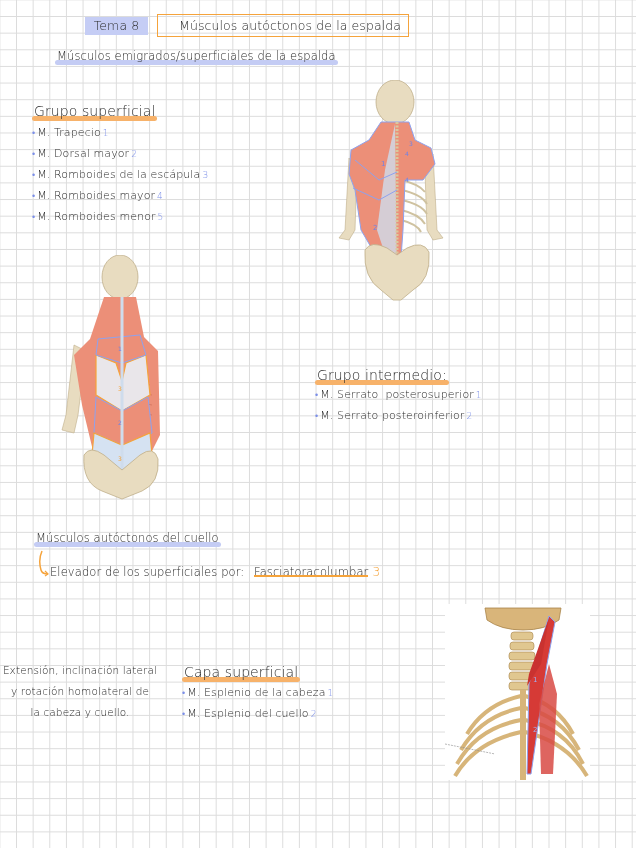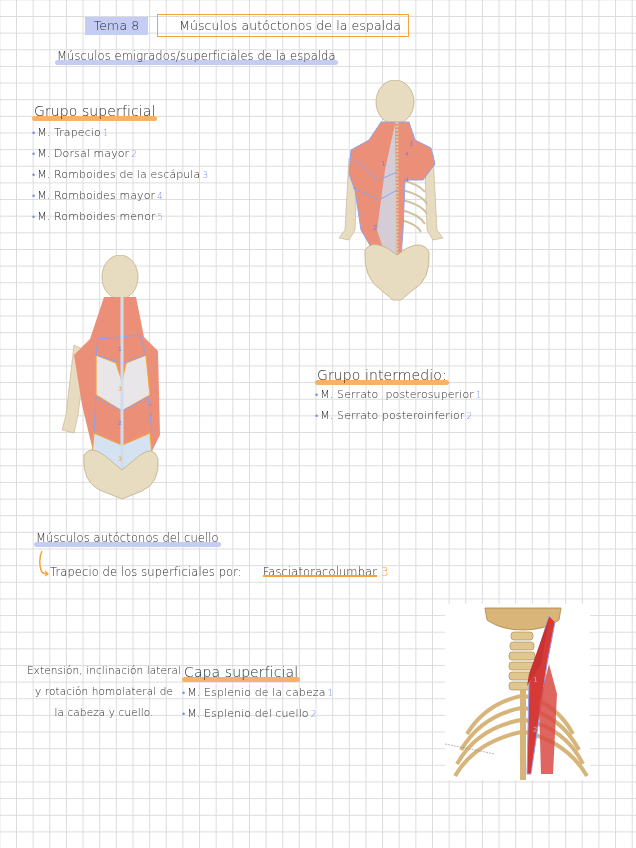--- a/index.html
+++ b/index.html
@@ -38,21 +38,21 @@
   .h-orange span.txt, .h-blue span.txt { position:relative; z-index:1; }
   .list { font-size:11px; }
   .list .item { height:21px; line-height:21px; white-space:nowrap; }
   .bullet { color:#7b8ee8; font-size:9px; margin-right:2px; }
   .num { color:#7b8ee8; font-size:9px; margin-left:2px; }
   .num-orange { color:#f5a33b; font-size:12px; margin-left:4px; }
   .fascia { position:relative; display:inline-block; }
   .fascia .ul {
     position:absolute; left:0; right:0; bottom:2px; height:2px; background:#f5a33b;
   }
-  .side-note { font-size:10.5px; text-align:center; line-height:21px;padding-left:24px; }
+  .side-note { font-size:10.5px; text-align:center; line-height:21px; }
   .figure svg { display:block; }
 </style>
 </head>
 <body>
 
 <div class="abs hand title-pill">Tema 8</div>
 <div class="abs hand title-box">Músculos autóctonos de la espalda</div>
 
 <div class="abs hand h-blue" style="left:34px; top:49px;margin-left:23px;">
   <span class="ul"></span>
@@ -143,22 +143,22 @@
   <span class="ul"></span>
   <span class="txt">Músculos autóctonos del cuello</span>
 </div>
 
 <svg class="abs" style="left:38px; top:550px;" width="14" height="30" viewBox="0 0 14 30">
   <path d="M4 1 Q0 10 3 20 Q4 24 10 24" fill="none" stroke="#f5a33b" stroke-width="1.5"></path>
   <path d="M7 21 L10 24 L7 26" fill="none" stroke="#f5a33b" stroke-width="1.2"></path>
 </svg>
 
 <div class="abs hand" style="left:50px; top:565px; font-size:11.5px; white-space:nowrap;">
-  <span>Trapecio de los superficiales por:</span>
-  <span class="fascia" style="margin-left:17px;"><span>Fasciatoracolumbar</span><span class="ul"></span></span><span class="num-orange">3</span>
+  <span>Elevador de los superficiales por:</span>
+  <span class="fascia" style="margin-left:6px;"><span>Fasciatoracolumbar</span><span class="ul"></span></span><span class="num-orange">3</span>
 </div>
 
 <div class="abs hand side-note" style="left:0px; top:660px; width:160px;">
   <div>Extensión, inclinación lateral</div>
   <div>y rotación homolateral de</div>
   <div>la cabeza y cuello.</div>
 </div>
 
 <div class="abs hand h-orange" style="left:184px; top:664px;">
   <span class="ul"></span>

